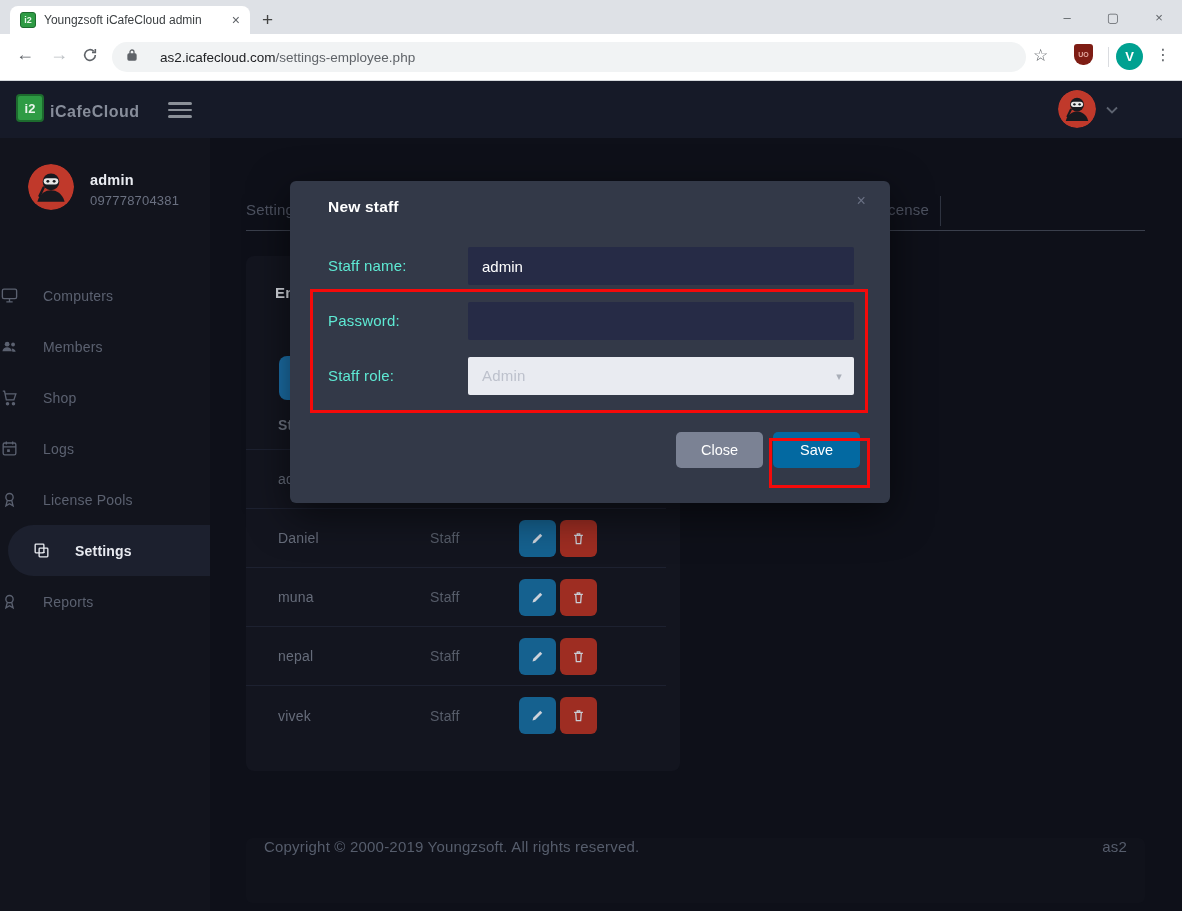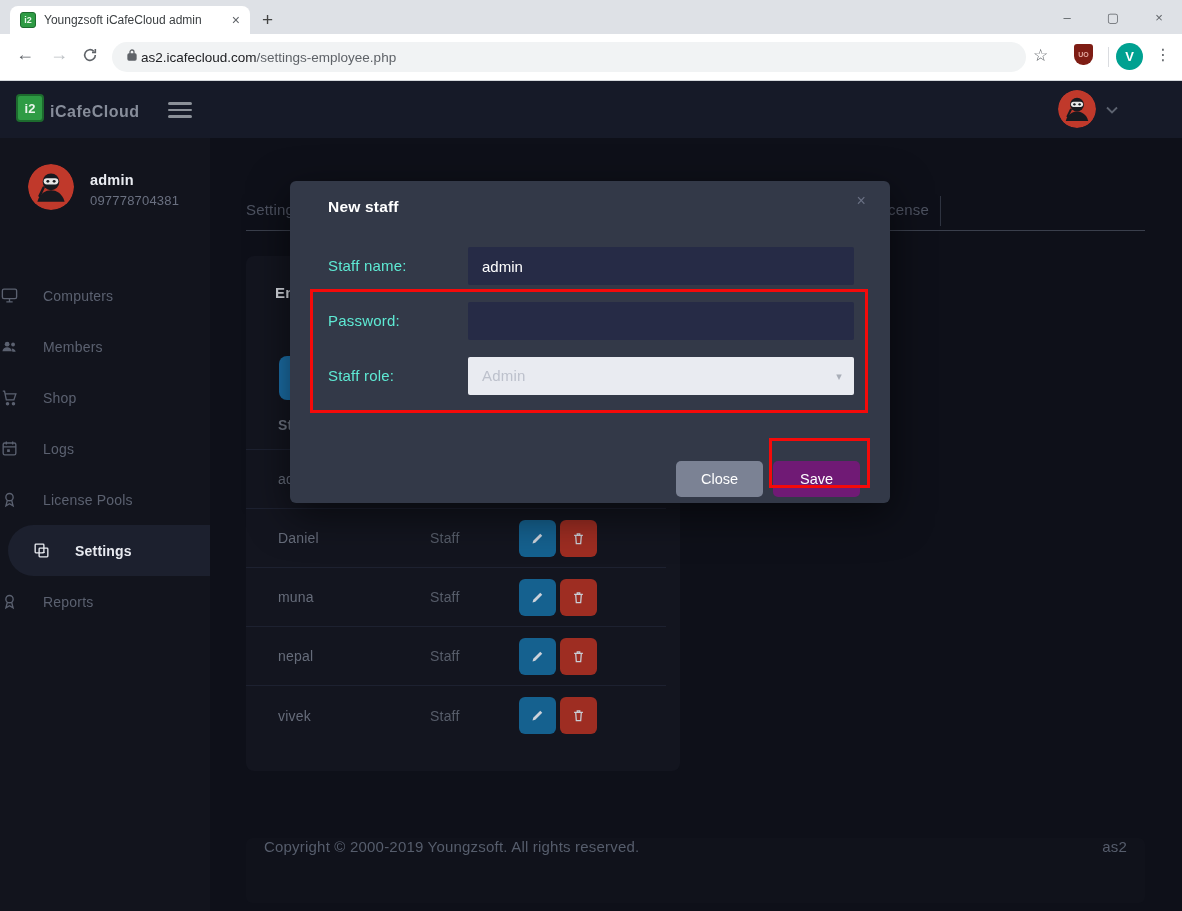--- a/index.html
+++ b/index.html
@@ -19,21 +19,21 @@
   #win-controls span { width:46px; height:34px; display:flex; align-items:center; justify-content:center;
     color:#5f6368; font-size:13px; }
 
   #toolbar { position:absolute; top:34px; left:0; width:1182px; height:47px; background:#fff;
     border-bottom:1px solid #d5d8dc; }
   .nav-ico { position:absolute; top:10px; font-size:18px; color:#5f6368; }
   #back-ico { left:16px; }
   #fwd-ico { left:50px; color:#bcc0c4; }
   #reload-ico { left:82px; top:13px; }
   #omnibox { position:absolute; left:112px; top:8px; width:914px; height:30px; background:#f1f3f4;
-    border-radius:15px; display:flex; align-items:center; padding:0 14px; gap:3px; }
+    border-radius:15px; display:flex; align-items:center; padding:0 14px; gap:22px; }
   #url-text { font-size:13.5px; color:#202124; }
   #url-text .path { color:#5f6368; }
   #star-ico { position:absolute; left:1033px; top:11px; font-size:17px; color:#5f6368; }
   #shield-ico { position:absolute; left:1074px; top:10px; width:19px; height:21px; background:#7e1d14;
     border-radius:3px 3px 9px 9px; display:flex; align-items:center; justify-content:center;
     color:#e3a89f; font-size:7px; font-weight:bold; }
   #tb-divider { position:absolute; left:1108px; top:13px; width:1px; height:20px; background:#dadce0; }
   #chrome-avatar { position:absolute; left:1116px; top:9px; width:27px; height:27px; border-radius:50%;
     background:#00a191; color:#fff; font-size:13px; font-weight:bold;
     display:flex; align-items:center; justify-content:center; }
@@ -100,24 +100,24 @@
   .m-label { position:absolute; left:38px; color:#5eead4; font-size:15px; }
   .m-input { position:absolute; left:178px; width:386px; height:38px; background:#262b46; border:none;
     border-radius:2px; color:#fff; font-size:15px; padding:0 14px;
     font-family:"Liberation Sans","DejaVu Sans",sans-serif; }
   #lbl-name { top:76px; } #inp-name { top:66px; }
   #lbl-pass { top:131px; } #inp-pass { top:121px; }
   #lbl-role { top:186px;text-align:right; }
   #sel-role { position:absolute; left:178px; top:176px; width:386px; height:38px; background:#e9ebf1;
     border-radius:2px; color:#bdc1cc; font-size:15px; line-height:38px; padding:0 14px; }
   #sel-caret { position:absolute; right:12px; top:0; color:#a9aeb8; font-size:11px; }
-  .m-btn { position:absolute; top:280px; width:87px; height:36px; border:none; border-radius:5px;
+  .m-btn { position:absolute; top:251px; width:87px; height:36px; border:none; border-radius:5px;
     color:#fff; font-size:14.5px; }
   #btn-close { left:386px; background:#7b8294; }
-  #btn-save { left:483px; background:#701a75; }
+  #btn-save { left:483px; background:#0369a1; }
 
   .hl-rect { position:absolute; border:3px solid #f50a0a; z-index:30; }
   #hl-fields { left:310px; top:208px; width:558px; height:124px; }
   #hl-save { left:769px; top:357px; width:101px; height:50px; }
 </style>
 </head>
 <body>
 
 <div id="titlebar">
   <div id="tab">

